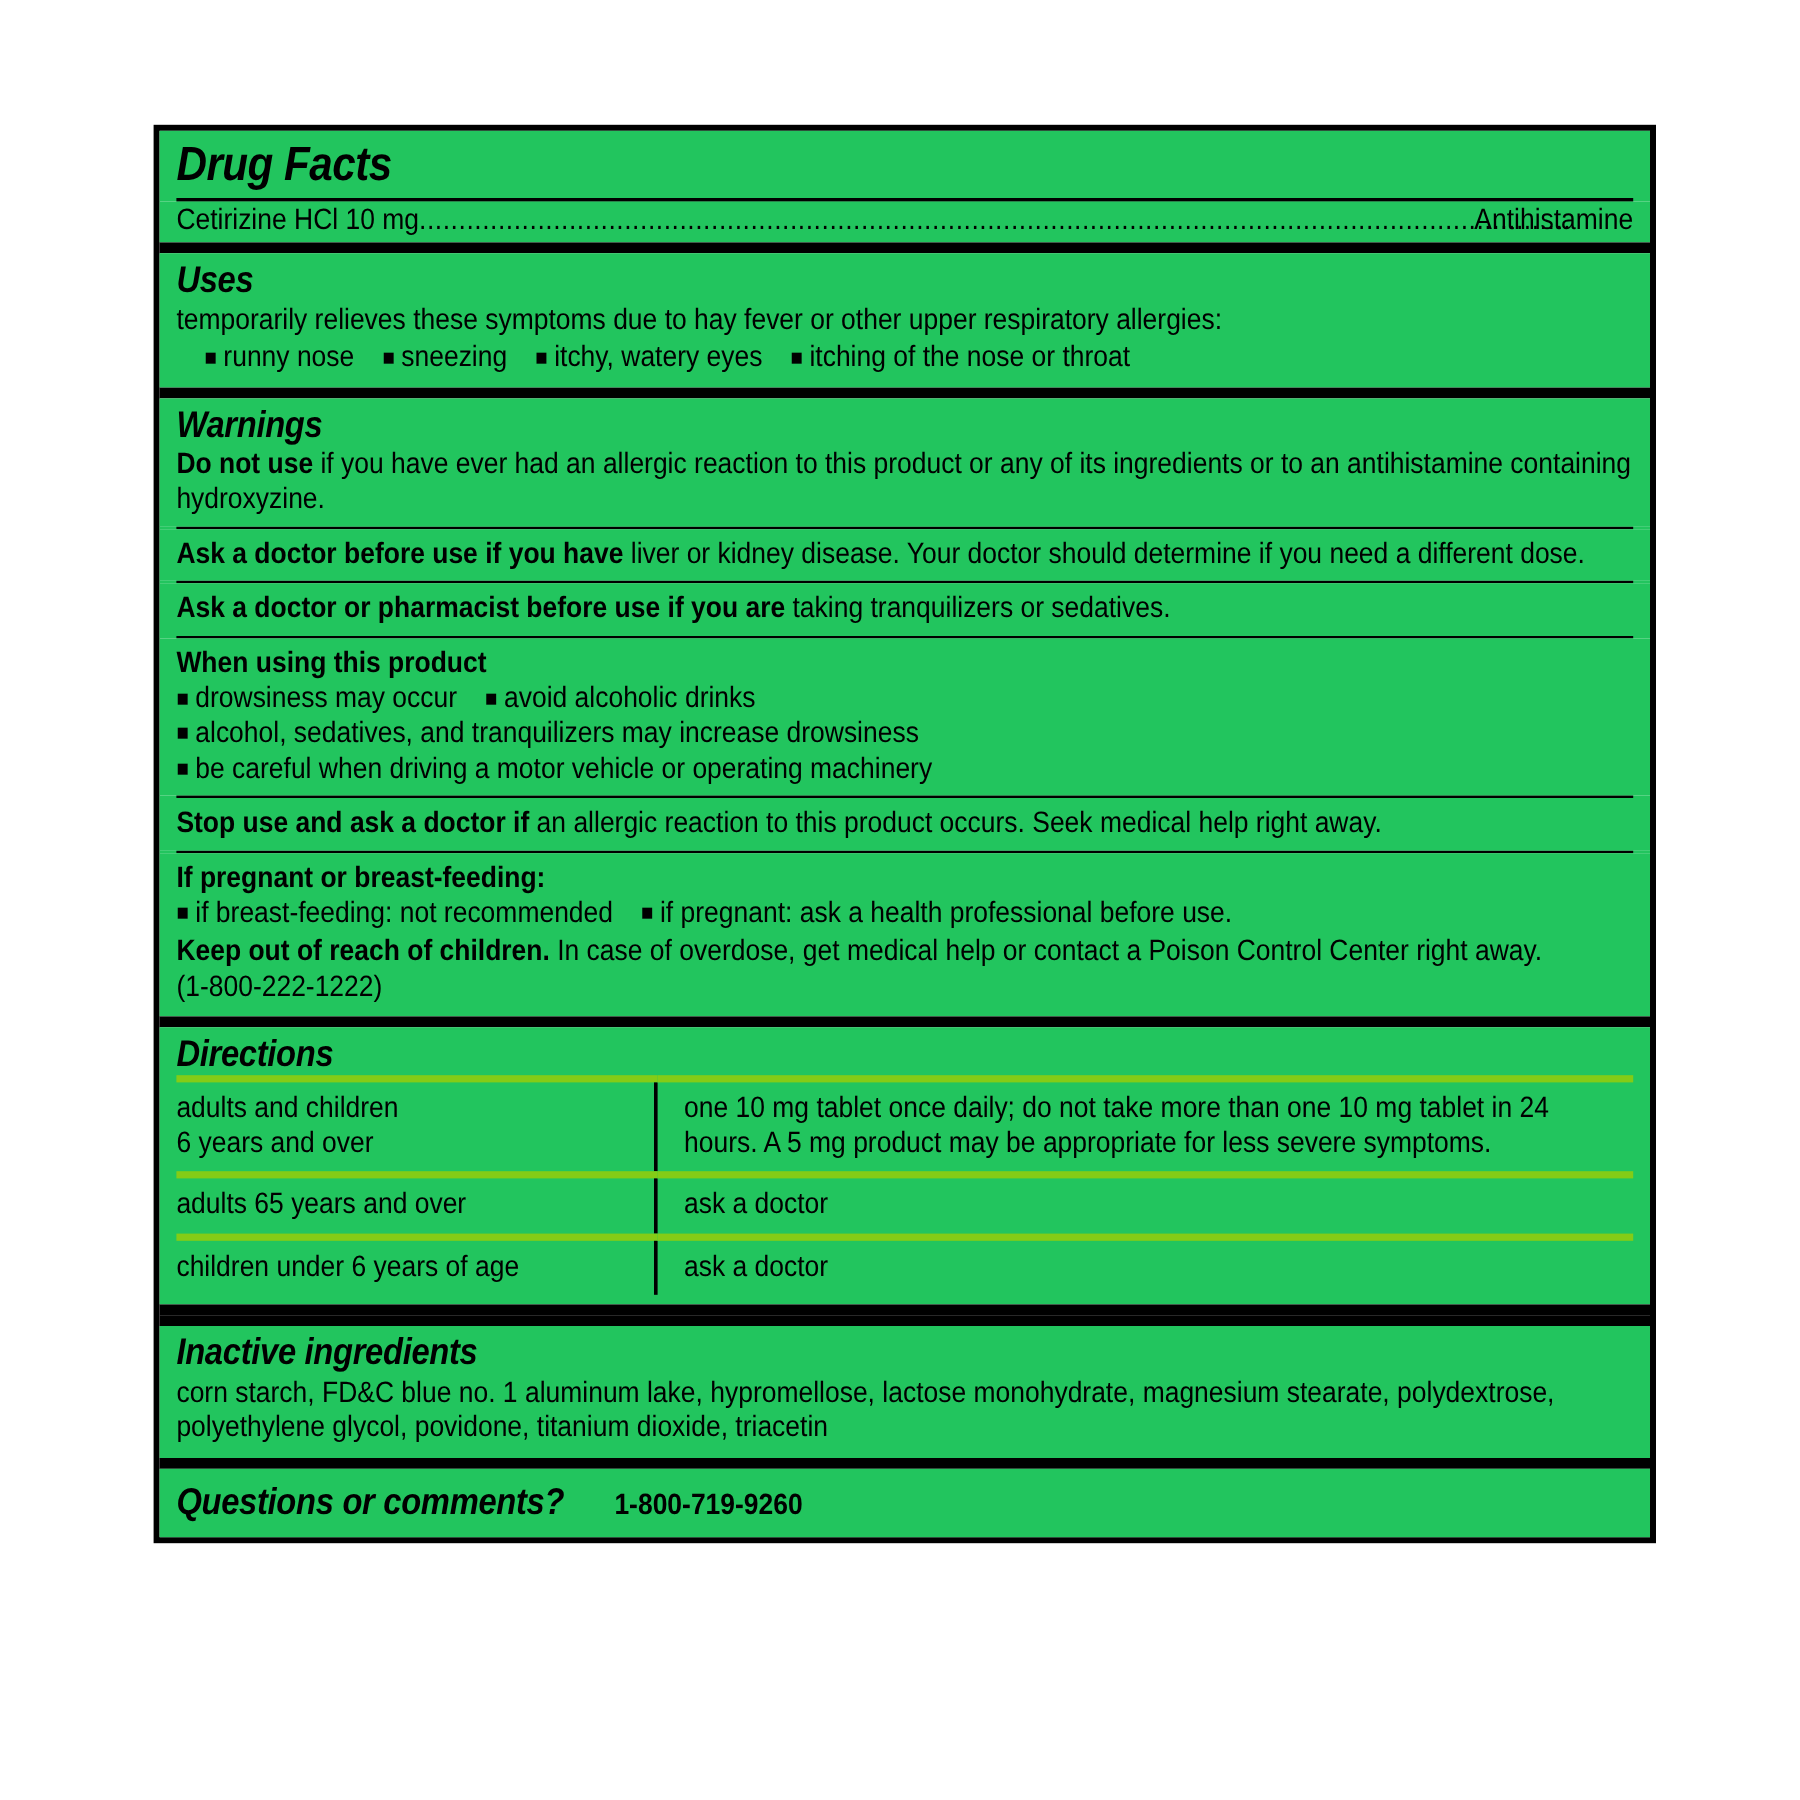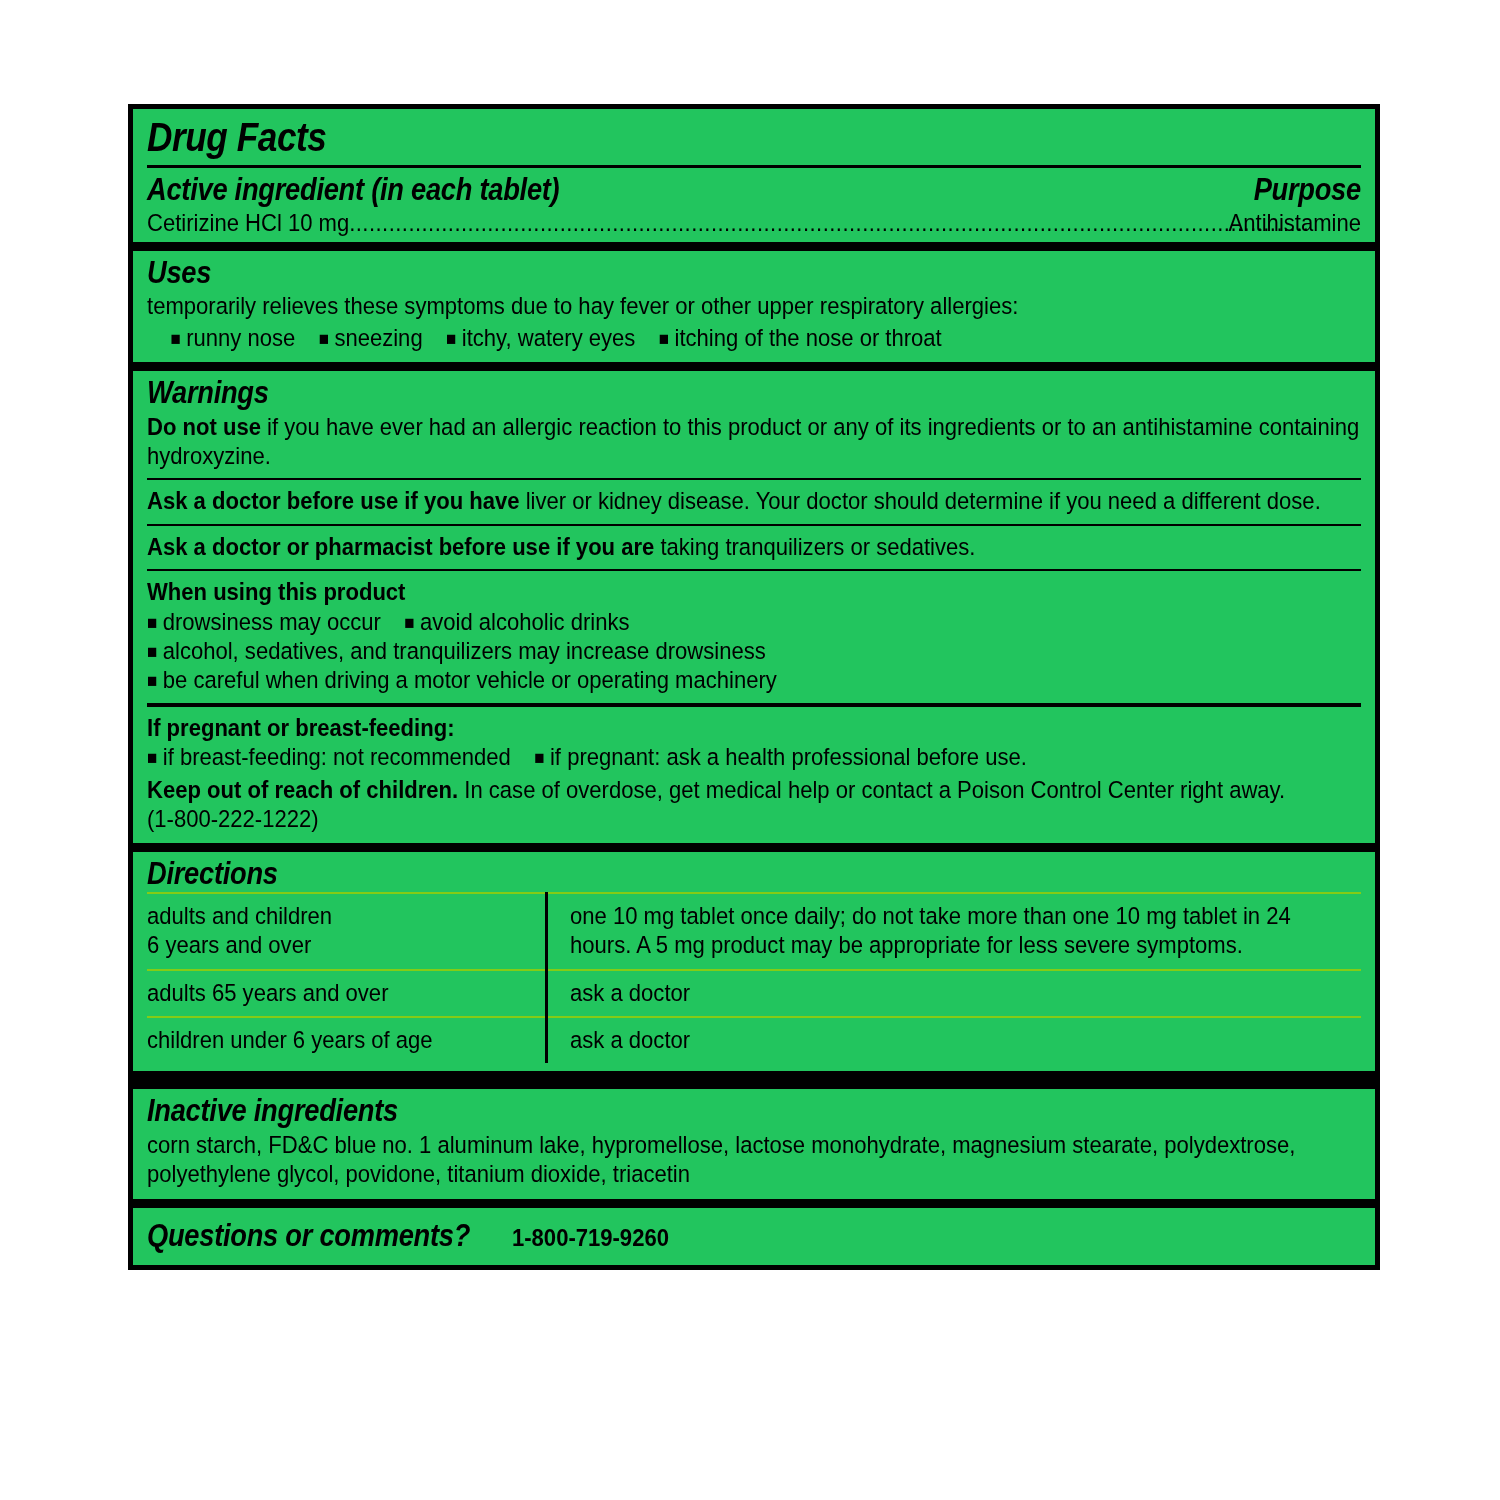--- a/index.html
+++ b/index.html
@@ -158,21 +158,21 @@
   .dtable td.c1 {
     width: 388px;
     padding-right: 10px;
   }
   .dtable td.c2 {
     border-left: 3px solid #000;
     padding-left: 22px;
     padding-right: 8px;
   }
   .dtable tr.rowline > td {
-    border-top: 2px solid #84cc16;
+    border-top: 6px solid #84cc16;
   }
   .dtable .cellinner {
     transform: scaleX(0.9);
     transform-origin: left top;
     width: 111.11%;
   }
 
   .qline {
     font-size: 24.5px;
     padding: 10px 0 11px 0;
@@ -205,24 +205,20 @@
 <div id="label-panel">
 
   <div class="sec">
     <div class="title">Drug Facts</div>
   </div>
   <div class="sec">
     <div class="rule-med"></div>
   </div>
 
   <div class="sec">
-    <div class="ai-head">
-      <div class="head-lg">Active ingredient (in each tablet)</div>
-      <div class="head-lg right">Purpose</div>
-    </div>
     <div class="ai-row"><span class="purpose-val">Antihistamine</span><span>Cetirizine HCl 10 mg</span><span class="leader">..................................................................................................................................................</span></div>
   </div>
 
   <div class="thickbar"></div>
 
   <div class="sec pad-b-sm">
     <div class="head-lg">Uses</div>
     <div class="body">temporarily relieves these symptoms due to hay fever or other upper respiratory allergies:</div>
     <div class="bullets indent-bullets">
       <div class="b-row">
@@ -267,20 +263,23 @@
       </div>
       <div class="b-row"><span class="bul">■</span><span>alcohol, sedatives, and tranquilizers may increase drowsiness</span></div>
       <div class="b-row"><span class="bul">■</span><span>be careful when driving a motor vehicle or operating machinery</span></div>
     </div>
   </div>
 
   <div class="sec">
       <div class="rule-thin"></div>
     </div>
 
+  <div class="sec">
+    <div class="body pad-t-sm pad-b-sm"><b>Stop use and ask a doctor if</b><span> an allergic reaction to this product occurs. Seek medical help right away.</span></div>
+  </div>
 
   <div class="sec">
       <div class="rule-thin"></div>
     </div>
 
   <div class="sec pad-b-sm">
     <div class="subhead pad-t-sm">If pregnant or breast-feeding:</div>
     <div class="bullets">
       <div class="b-row">
         <span><span class="bul">■</span><span>if breast-feeding: not recommended</span></span><span class="bul-gap"></span><span><span class="bul">■</span><span>if pregnant: ask a health professional before use.</span></span>

